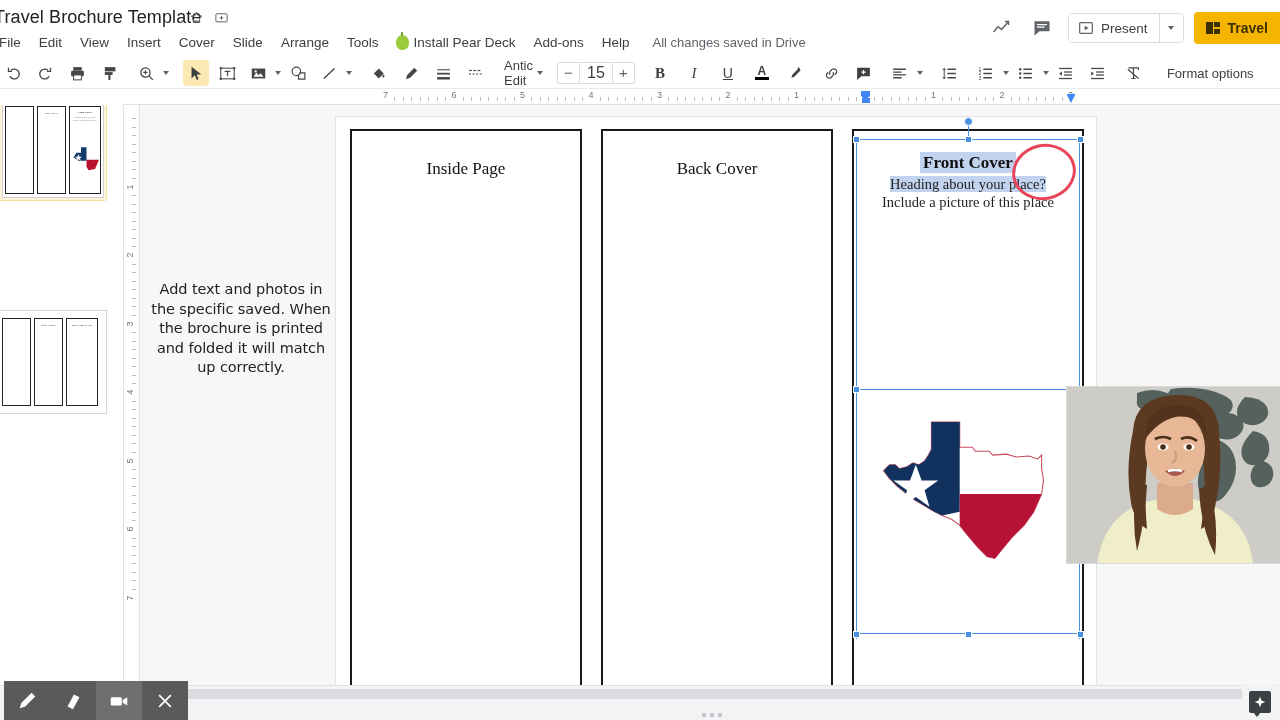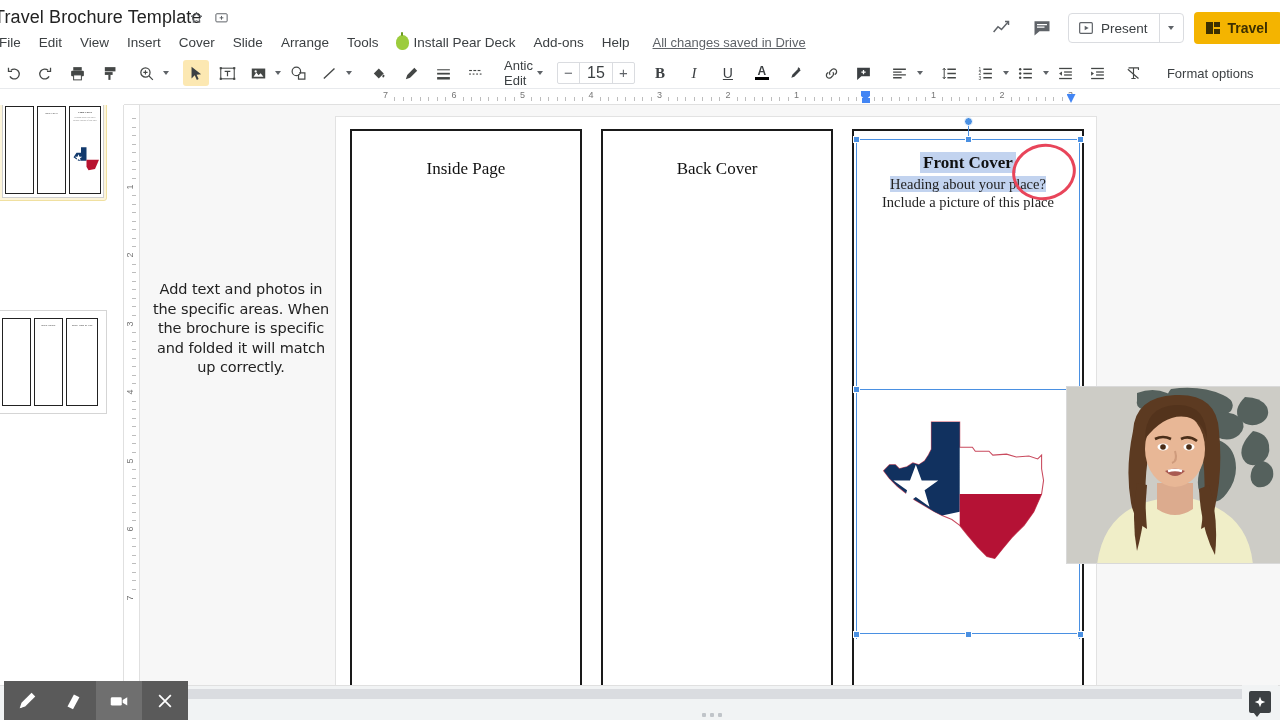--- a/index.html
+++ b/index.html
@@ -25,21 +25,21 @@
     font-size: 13.5px; color: #3c4043; padding: 3px 9px; border-radius: 3px; cursor: default;
     white-space: nowrap;
   }
   .peardeck { display: flex; align-items: center; gap: 4px; padding: 3px 9px; font-size: 13.5px; color: #3c4043; }
   .pear-dot {
     width: 13px; height: 15px; border-radius: 50% 50% 45% 45%;
     background: #9ccc3c; position: relative; display: inline-block;
   }
   .pear-dot::after{content:"";position:absolute;left:5px;top:-3px;width:2px;height:4px;background:#6b9b1e;border-radius:1px;}
   .saved-note {
-    font-size: 13px; color: #5f6368; text-decoration: underline; margin-left: 14px; white-space: nowrap;
+    font-size: 13px; color: #5f6368; margin-left: 14px; white-space: nowrap;
   }
   .topright { position: absolute; right: 0px; top: 8px; display: flex; align-items: center; gap: 0px; }
   .tr-icon { width: 40px; height: 40px; display: flex; align-items: center; justify-content: center; color: #5f6368; }
   .present-grp {
     display: flex; align-items: center; border: 1px solid #dadce0; border-radius: 4px; height: 30px;
     margin-left: 6px; background: #fff;
   }
   .present-btn { display: flex; align-items: center; gap: 7px; padding: 0 11px 0 9px; font-size: 13.5px; color: #3c4043; height: 100%; }
   .present-caret { width: 24px; height: 100%; display: flex; align-items: center; justify-content: center; border-left: 1px solid #dadce0; }
   .share-btn {
@@ -632,21 +632,21 @@
           <div class="mini-panel" style="left:64px;top:3px;width:32px;height:88px;">
             <div class="mini-label" style="top:5px;">Inside Front or Flap</div>
           </div>
         </div>
       </div>
     </div>
   </div>
 
   <div class="canvas-area">
 
-    <div class="instructions">Add text and photos in the specific areas. When the brochure is specific and folded it will match up correctly.</div>
+    <div class="instructions">Add text and photos in the specific saved. When the brochure is printed and folded it will match up correctly.</div>
 
     <div class="slide">
 
       <div class="panel" style="left:14px;width:232px;">
         <div class="panel-title">Inside Page</div>
       </div>
 
       <div class="panel" style="left:265px;width:232px;">
         <div class="panel-title">Back Cover</div>
       </div>

